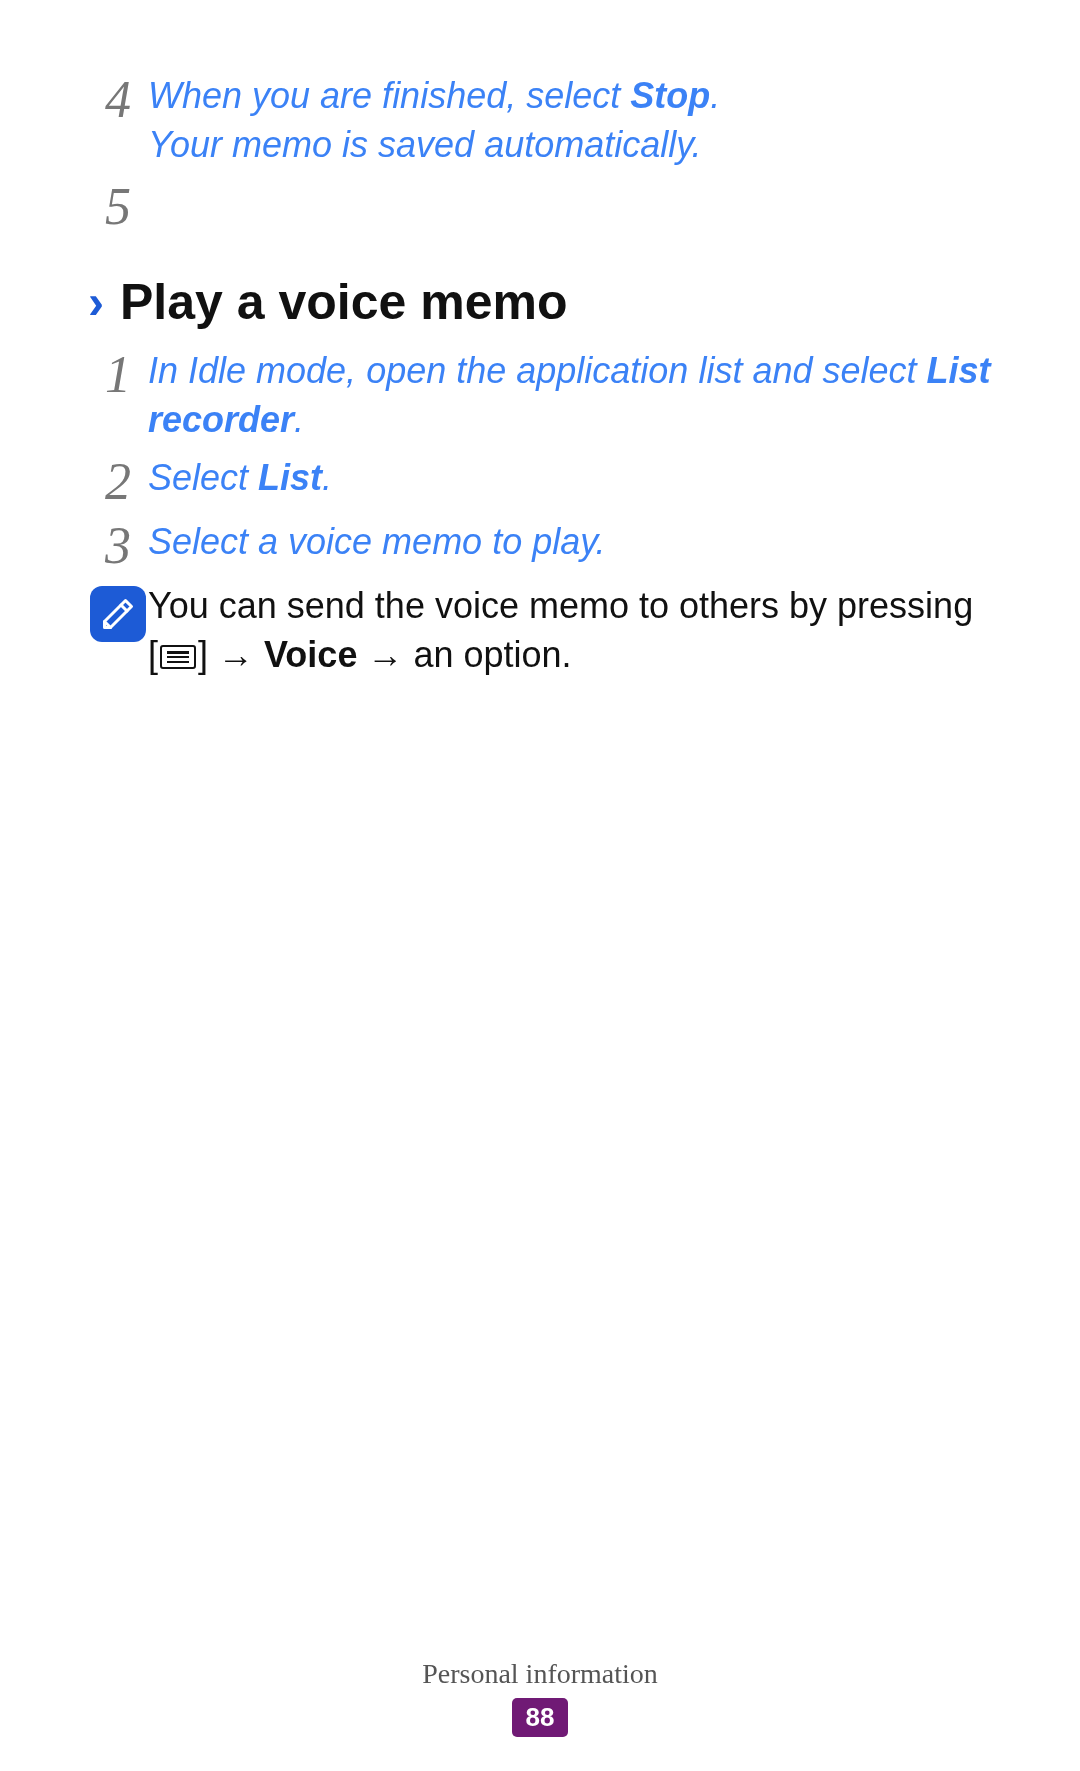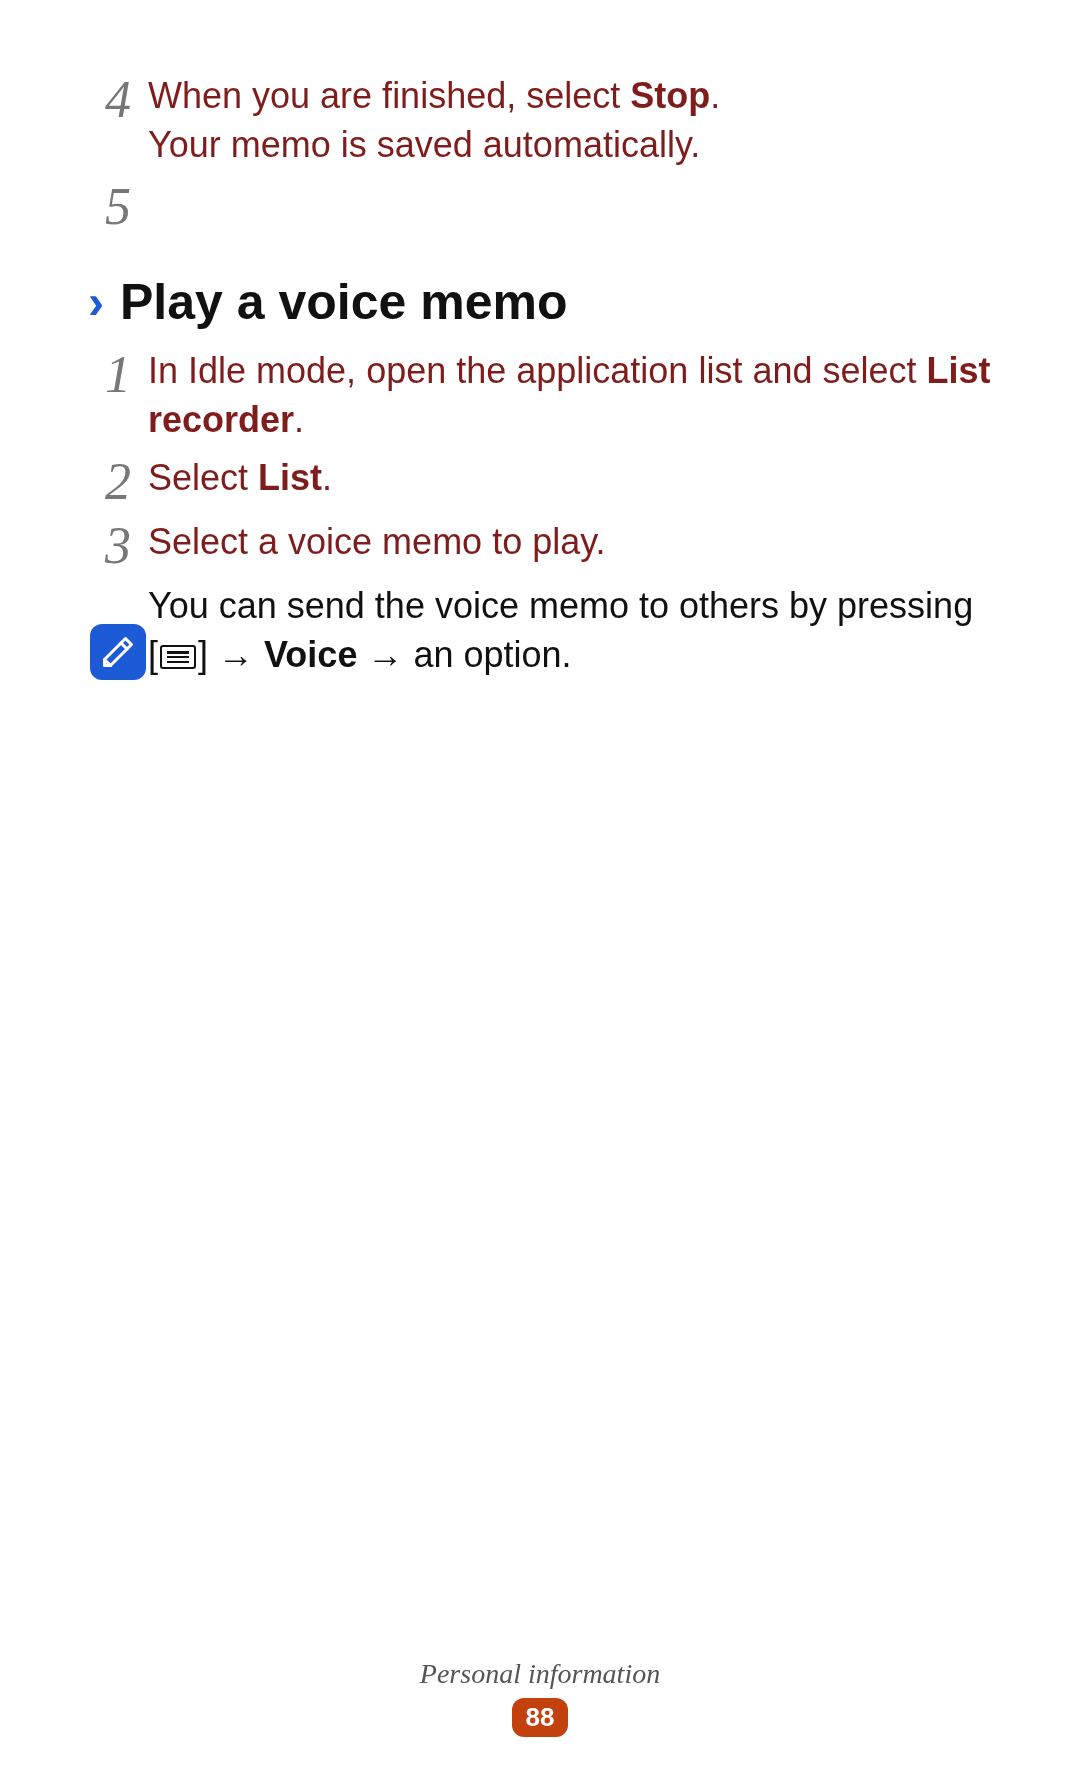--- a/index.html
+++ b/index.html
@@ -1,31 +1,31 @@
 <!DOCTYPE html>
 <html><head>
   <meta charset="utf-8">
   <style>
     * { margin: 0; padding: 0; box-sizing: border-box; }
     html, body { width: 1080px; height: 1771px; background: #fff; font-family: "Segoe UI", "Helvetica Neue", Arial, sans-serif; color: #1a1a1a; }
     .page { position: relative; width: 1080px; height: 1771px; padding: 72px 88px 0 88px; }
     .step { display: flex; align-items: flex-start; margin-bottom: 10px; }
     .num { width: 60px; flex-shrink: 0; font-family: Georgia, "Times New Roman", serif; font-style: italic; font-size: 52px; line-height: 1; color: #777; text-align: center; padding-top: 2px; }
-    .steptext { font-size: 36px; line-height: 1.35; color: #7f1d1d; }
+    .steptext { font-size: 36px; line-height: 1.35; color: #3b82f6; font-style: italic; }
     .steptext b { font-weight: 700; }
     .section-title { display: flex; align-items: center; margin-top: 40px; margin-bottom: 16px; }
     .chev { color: #1d5bd6; font-weight: 900; font-size: 48px; margin-right: 16px; line-height: 1; }
     .htitle { font-size: 50px; font-weight: 700; color: #111; }
-    .note { display: flex; align-items: flex-end; margin-top: 4px; padding-left: 0; }
+    .note { display: flex; align-items: flex-start; margin-top: 4px; padding-left: 0; }
     .note-icon { width: 60px; flex-shrink: 0; display: flex; justify-content: center; padding-top: 4px; }
     .note-badge { width: 56px; height: 56px; border-radius: 12px; background: #1d5bd6; display: flex; align-items: center; justify-content: center; }
     .note-text { font-size: 36px; line-height: 1.35; color: #111; }
     .footer { position: absolute; bottom: 34px; left: 0; width: 100%; text-align: center; }
-    .footer-label { font-family: Georgia, "Times New Roman", serif; font-style: italic; font-size: 28px; color: #555; display: block; margin-bottom: 8px; }
-    .page-num { display: inline-block; background: #c2410c; color: #fff; font-size: 26px; padding: 4px 14px; border-radius: 12px; font-weight: 600; }
+    .footer-label { font-family: Georgia, "Times New Roman", serif; font-size: 28px; color: #555; display: block; margin-bottom: 8px; }
+    .page-num { display: inline-block; background: #701a75; color: #fff; font-size: 26px; padding: 4px 14px; border-radius: 5px; font-weight: 600; }
     .menu-icon { display: inline-flex; align-items: center; vertical-align: middle; }
     .menu-box { display: inline-block; width: 36px; height: 24px; border: 2.5px solid #111; border-radius: 3px; position: relative; margin: 0 2px; }
     .menu-box::before { content: ""; position: absolute; left: 5px; right: 5px; top: 4px; height: 2.5px; background: #111; }
     .menu-box::after { content: ""; position: absolute; left: 5px; right: 5px; bottom: 4px; height: 2.5px; background: #111; box-shadow: 0 -5px 0 #111; }
   </style>
 </head>
 <body>
 
 <div class="page">
 

